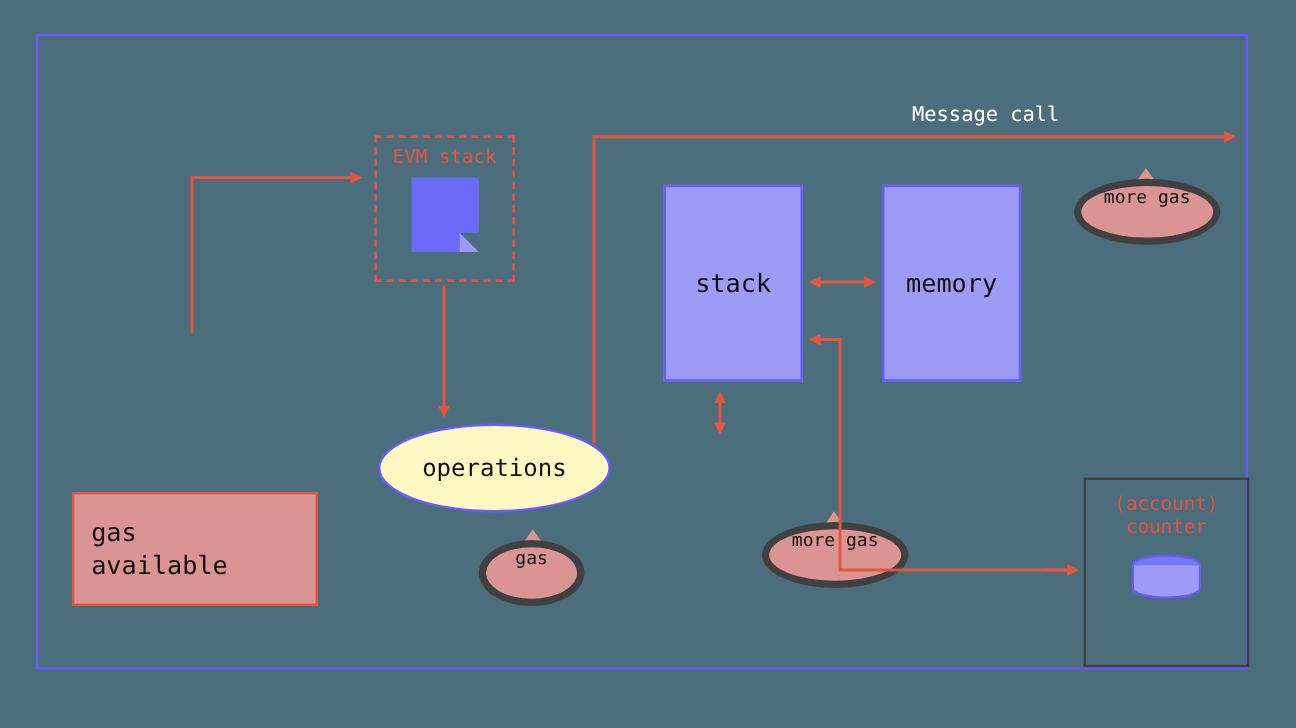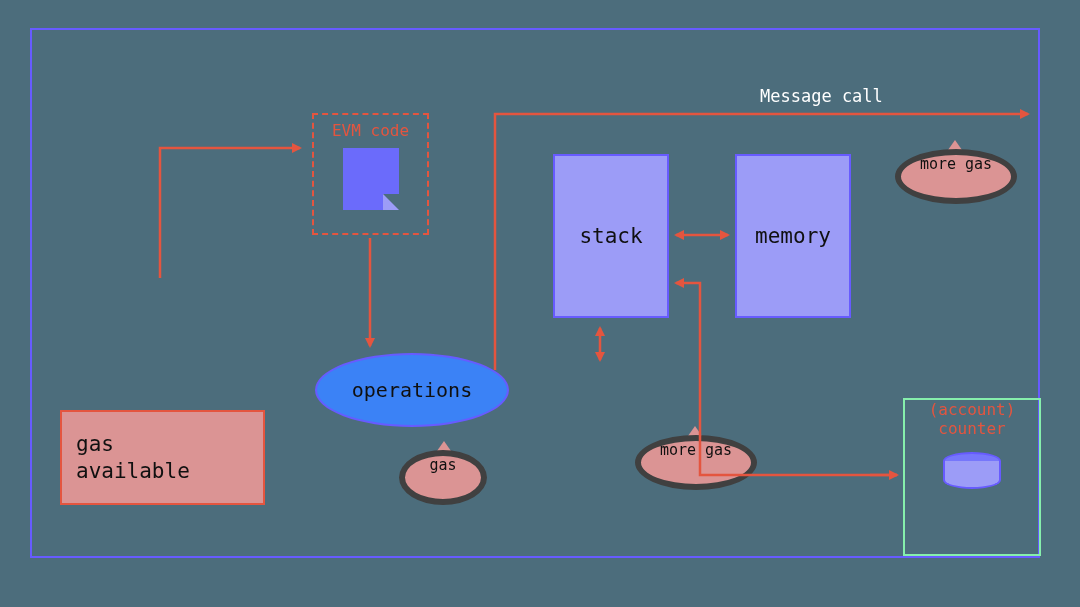--- a/index.html
+++ b/index.html
@@ -67,21 +67,21 @@
     position: absolute;
     right: 0;
     bottom: 0;
     width: 0;
     height: 0;
     border-left: 16px solid #9C9CF7;
     border-top: 16px solid #4C6D7C;
   }
   .ellipse {
     position: absolute;
-    background: #3b82f6;
+    background: #fef9c3;
     border: 2px solid #675BFF;
     border-radius: 50%;
     display: flex;
     align-items: center;
     justify-content: center;
     font-size: 20px;
     color: #101010;
     box-sizing: border-box;
   }
   .bubble {
@@ -115,27 +115,27 @@
     border-bottom: 12px solid #E4553F;
     z-index: -1;
   }
   .label {
     position: absolute;
     color: #ffffff;
     font-size: 17px;
   }
   .storage-frame {
     position: absolute;
-    border: 2px solid #86efac;
+    border: 2px solid #404040;
     box-sizing: border-box;
     display: flex;
     flex-direction: column;
     align-items: center;
     justify-content: flex-start;
-    padding-top: 0;
+    padding-top: 10px;
     color: #E4553F;
     font-size: 16px;
     line-height: 1.2;
     text-align: center;
   }
   .cyl-top {
     width: 58px;
     height: 18px;
     background: #7676FB;
     border: 2px solid #675BFF;
@@ -168,21 +168,21 @@
 
   <div class="main-frame"></div>
 
 
   <div class="box red" style="left:60px; top:410px; width:205px; height:95px;">
     <span style="white-space:pre-line;">gas
 available</span>
   </div>
 
   <div class="evm-box" style="left:312px; top:113px; width:117px; height:122px;">
-    <span class="evm-label">EVM code</span>
+    <span class="evm-label">EVM stack</span>
     <div class="file-icon">
       <div class="file-fold"></div>
     </div>
   </div>
 
   <div class="ellipse" style="left:315px; top:353px; width:194px; height:74px;">
     <span>operations</span>
   </div>
 
   <div class="box center" style="left:735px; top:154px; width:116px; height:164px;">

